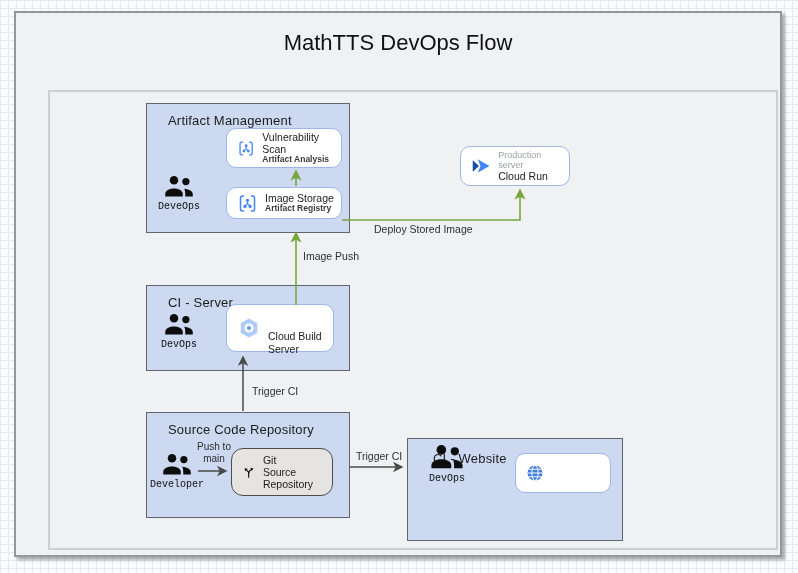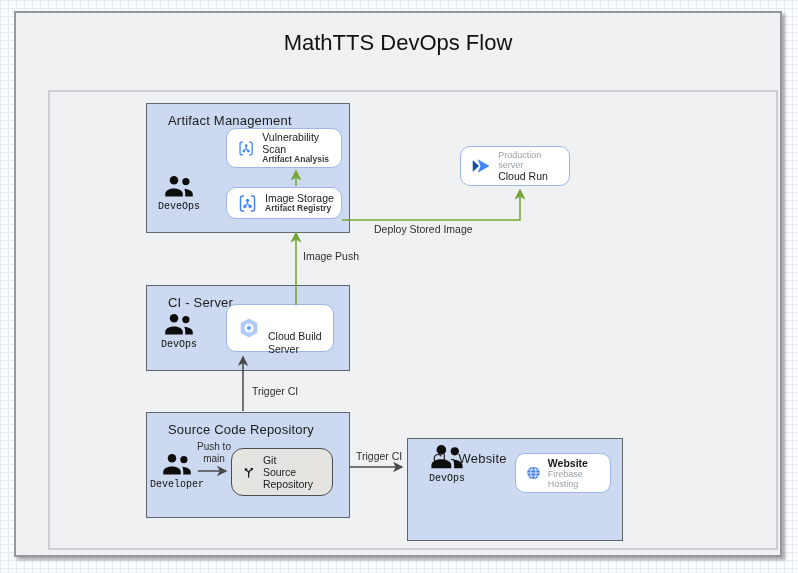--- a/index.html
+++ b/index.html
@@ -195,24 +195,20 @@
     <div class="person-label">DevOps</div>
   </div>
   <div class="card" style="left:515px; top:453px; width:96px; height:40px;">
     <svg width="18" height="18" viewBox="0 0 24 24">
       <circle cx="12" cy="12" r="10" fill="#3f7de0"></circle>
       <g stroke="#ffffff" stroke-width="1.3" fill="none">
         <ellipse cx="12" cy="12" rx="4.2" ry="10"></ellipse>
         <path d="M2 12h20M3.3 7h17.4M3.3 17h17.4"></path>
       </g>
     </svg>
-    <div class="txt">
-      <span class="t-main" style="font-weight:600;">Website</span>
-      <span class="t-sub-gray">Firebase Hosting</span>
-    </div>
   </div>
 
   <svg id="arrows">
     <defs>
       <marker id="ah-green" markerWidth="8" markerHeight="8" refX="6" refY="3.5" orient="auto">
         <path d="M0 0 L7 3.5 L0 7 L1.8 3.5 z" fill="#76a73c"></path>
       </marker>
       <marker id="ah-gray" markerWidth="8" markerHeight="8" refX="6" refY="3.5" orient="auto">
         <path d="M0 0 L7 3.5 L0 7 L1.8 3.5 z" fill="#4a4a4a"></path>
       </marker>

